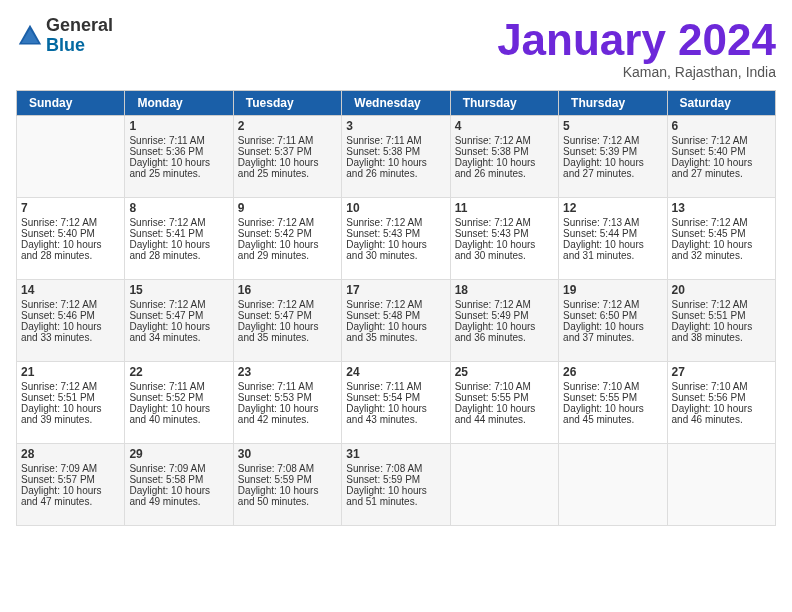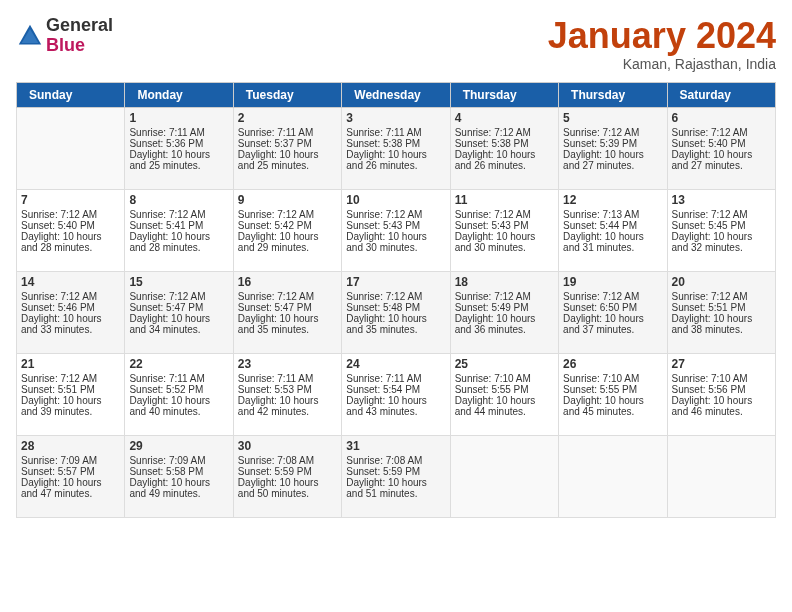--- a/index.html
+++ b/index.html
@@ -30,34 +30,34 @@
       line-height: 1.1;
     }
     .logo-general {
       font-size: 18px;
       font-weight: bold;
       color: #333;
     }
     .logo-blue {
       font-size: 18px;
       font-weight: bold;
-      color: #be185d;
+      color: #0369a1;
     }
     .logo-icon {
       width: 28px;
       height: 28px;
       margin-right: 2px;
     }
     .title-section {
       text-align: right;
     }
     .month-title {
-      font-size: 36px;
+      font-size: 44px;
       font-weight: bold;
-      color: #c2410c;
+      color: #6d28d9;
       line-height: 1.1;
     }
     .location {
       font-size: 14px;
       color: #555;
     }
     table {
       width: 100%;
       border-collapse: collapse;
       table-layout: fixed;

